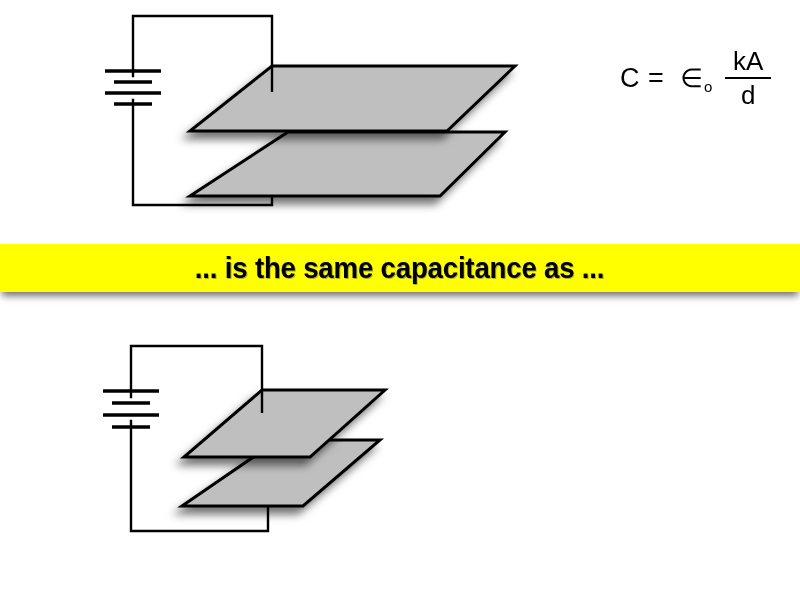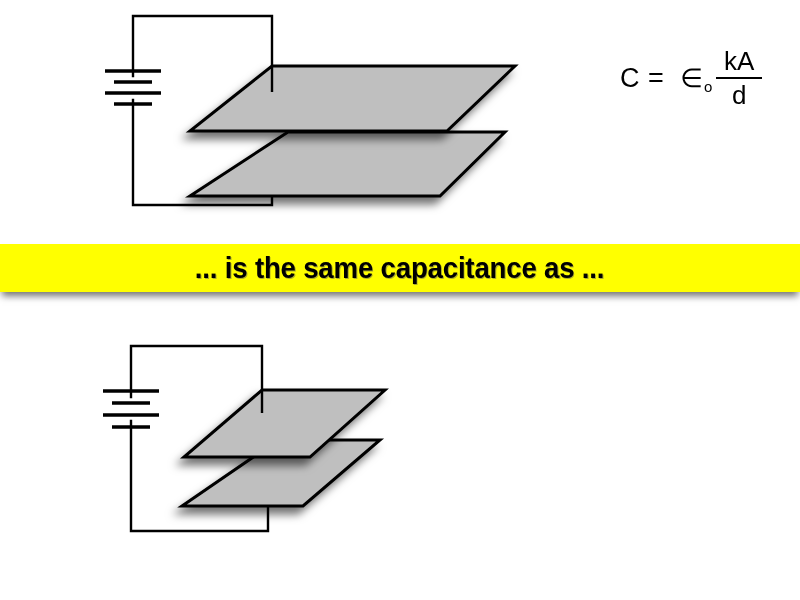--- a/index.html
+++ b/index.html
@@ -58,21 +58,21 @@
     font-size: 26px;
     line-height: 1;
   }
   #formula .eps-sub {
     font-size: 15px;
     margin-left: 1px;
     position: relative;
     top: 5px;
   }
   #formula .frac {
-    margin-left: 4px;
+    margin-left: 13px;
     display: flex;
     flex-direction: column;
     align-items: center;
     line-height: 1;
   }
   #formula .frac .num {
     font-size: 26px;
     padding: 0 4px 3px 4px;
   }
   #formula .frac .bar {

